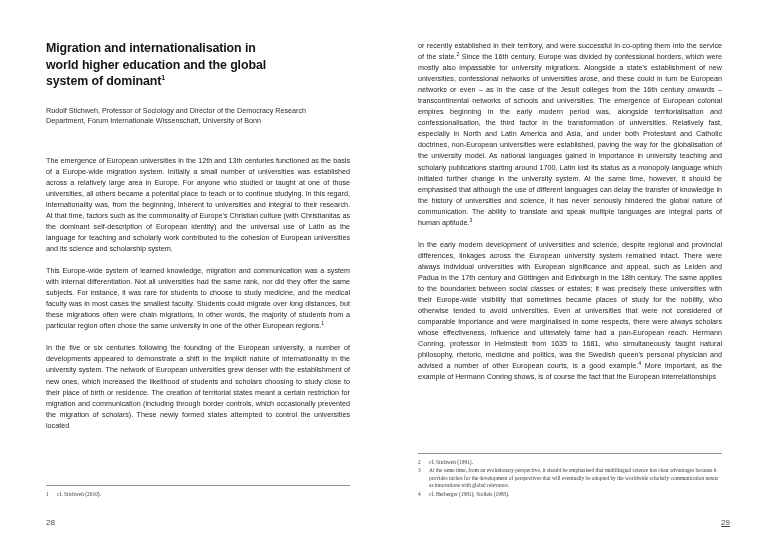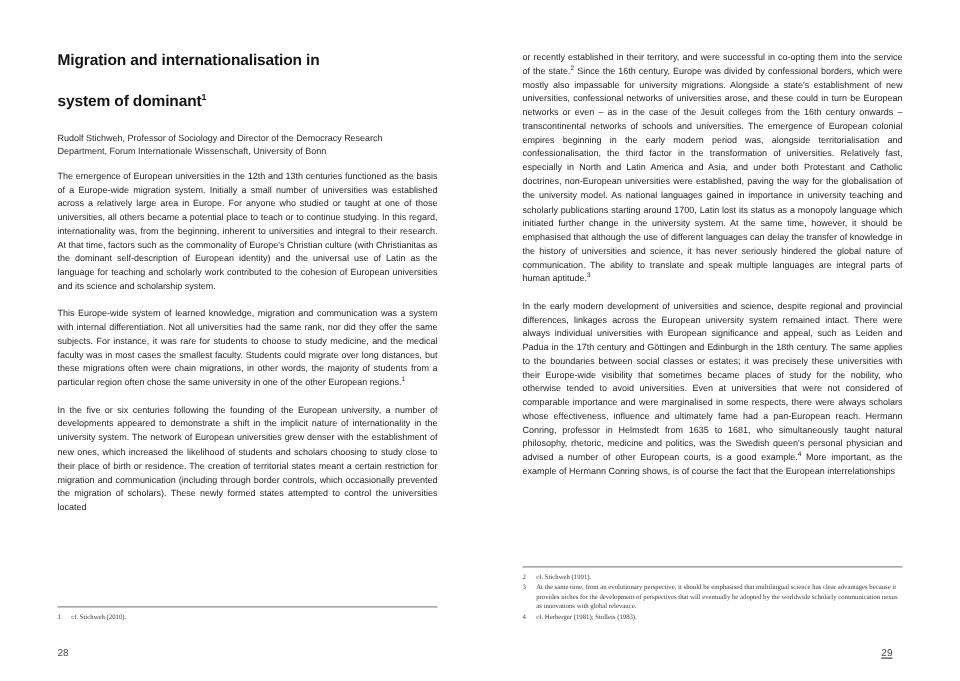--- a/index.html
+++ b/index.html
@@ -40,21 +40,21 @@
   }
   .doc-title sup {
     font-size: 7px;
     vertical-align: super;
     line-height: 0;
   }
   .byline {
     font-size: 7.2px;
     line-height: 10.6px;
     color: #2b2b2b;
-    margin: 0 0 8px 0;
+    margin: 0 0 28px 0;
     max-width: 300px;
   }
 
   
   .section-heading {
     font-size: 7.4px;
     line-height: 11px;
     color: #6e87a8;
     margin: 0 0 1px 0;
     letter-spacing: 0.15px;
@@ -115,32 +115,32 @@
 
   
   .folio {
     position: absolute;
     bottom: 18px;
     font-size: 8px;
     color: #4a4a4a;
     font-family: "Liberation Sans", sans-serif;
   }
   .folio-left  { left: 46px; }
-  .folio-right { right: 54px; text-decoration: underline; }
+  .folio-right { right: 38px; text-decoration: underline; }
 </style>
 </head>
 <body>
 
 <div class="spread">
 
   <div class="page page-left">
 
     <h1 class="doc-title">
       <span>Migration and internationalisation in</span><br>
-      <br>
+      <span>world higher education and the global</span><br>
       <span>system of dominant</span><sup>1</sup>
     </h1>
 
     <p class="byline">Rudolf Stichweh, Professor of Sociology and Director of the Democracy Research Department, Forum Internationale Wissenschaft, University of Bonn</p>
 
     <div class="body-col">
       <p class="first-para">The emergence of European universities in the 12th and 13th centuries functioned as the basis of a Europe-wide migration system. Initially a small number of universities was established across a relatively large area in Europe. For anyone who studied or taught at one of those universities, all others became a potential place to teach or to continue studying. In this regard, internationality was, from the beginning, inherent to universities and integral to their research. At that time, factors such as the commonality of Europe's Christian culture (with Christianitas as the dominant self-description of European identity) and the universal use of Latin as the language for teaching and scholarly work contributed to the cohesion of European universities and its science and scholarship system.</p>
       <p><span>This Europe-wide system of learned knowledge, migration and communication was a system with internal differentiation. Not all universities had the same rank, nor did they offer the same subjects. For instance, it was rare for students to choose to study medicine, and the medical faculty was in most cases the smallest faculty. Students could migrate over long distances, but these migrations often were chain migrations, in other words, the majority of students from a particular region often chose the same university in one of the other European regions.</span><sup>1</sup></p>
       <p>In the five or six centuries following the founding of the European university, a number of developments appeared to demonstrate a shift in the implicit nature of internationality in the university system. The network of European universities grew denser with the establishment of new ones, which increased the likelihood of students and scholars choosing to study close to their place of birth or residence. The creation of territorial states meant a certain restriction for migration and communication (including through border controls, which occasionally prevented the migration of scholars). These newly formed states attempted to control the universities located</p>
     </div>

